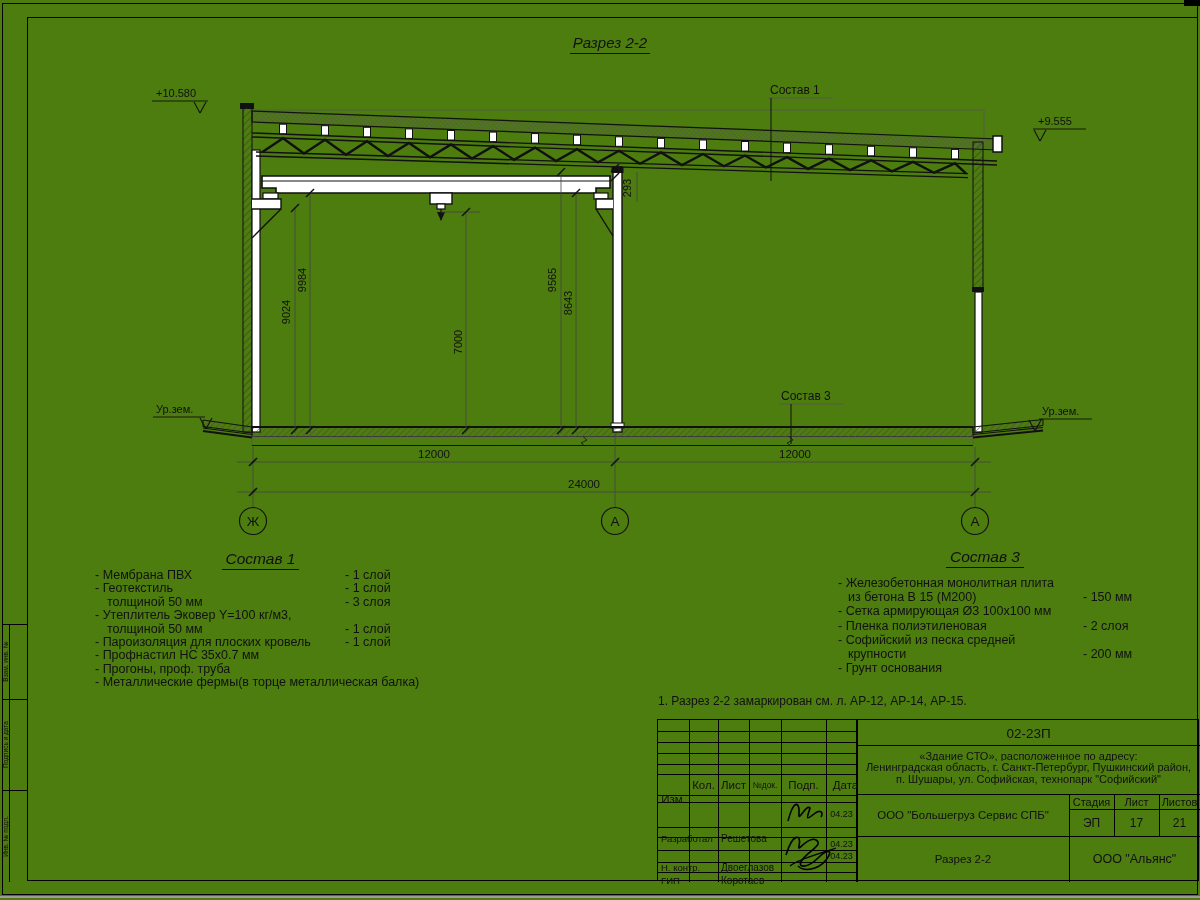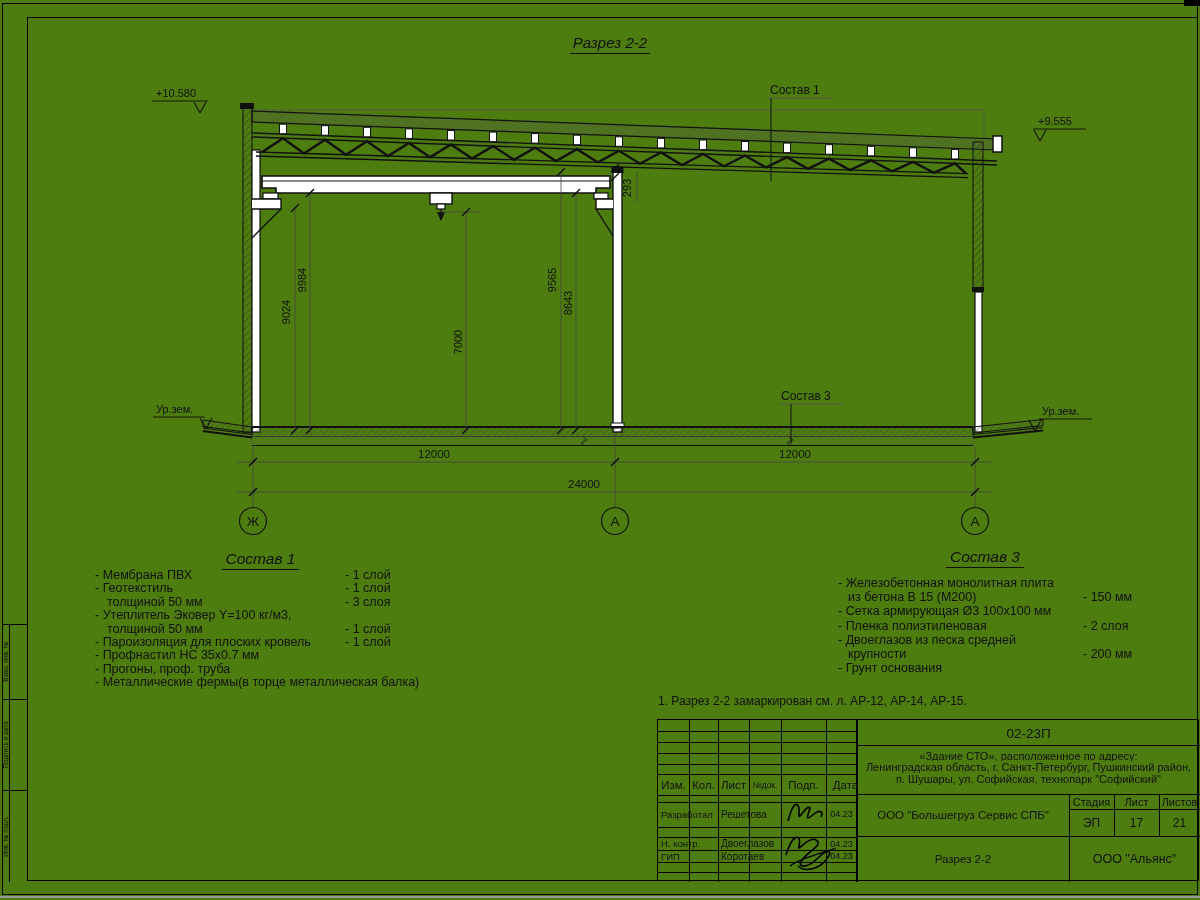--- a/index.html
+++ b/index.html
@@ -36,21 +36,21 @@
   #list3{left:838px;top:576px;width:370px;line-height:14.2px;}
   #list3 .q{left:245px;}
   #list3 .ind{padding-left:10px;}
   .note{left:658px;top:694px;font-size:12px;white-space:nowrap;}
   
   .tb{left:657px;top:719px;width:542px;height:162px;border:1.6px solid #000;box-sizing:border-box;}
   .tb .vl{position:absolute;width:1px;background:#000;}
   .tb .hl{position:absolute;height:1px;background:#000;}
   .tb .cell{position:absolute;display:flex;align-items:center;justify-content:center;
             text-align:center;overflow:hidden;white-space:nowrap;}
-  .tb .left-pad{justify-content:flex-start;padding-left:3px;}
+  .tb .left-pad{justify-content:flex-start;padding-left:3px;margin-top:24px;}
 </style>
 </head>
 <body>
 
 <div class="page">
 
   <div class="abs outer-border"></div>
   <div class="abs inner-frame"></div>
   <div class="abs corner-notch"></div>
   <div class="abs bottom-edge"></div>
@@ -281,21 +281,21 @@
   </div>
 
   <div class="abs sostav-heading" style="left:925px;top:548px;width:120px;">
     <span>Состав 3</span>
   </div>
   <div class="abs slist" id="list3">
     <div class="row"><span>- Железобетонная  монолитная плита</span></div>
     <div class="row ind"><span>из бетона В 15 (М200)</span><span class="q">- 150 мм</span></div>
     <div class="row"><span>- Сетка армирующая Ø3 100х100 мм</span></div>
     <div class="row"><span>- Пленка полиэтиленовая</span><span class="q">-  2 слоя</span></div>
-    <div class="row"><span>- Двоеглазов из песка средней</span></div>
+    <div class="row"><span>- Софийский из песка средней</span></div>
     <div class="row ind"><span>крупности</span><span class="q">- 200 мм</span></div>
     <div class="row"><span>- Грунт основания</span></div>
   </div>
 
   <div class="abs note">1. Разрез 2-2 замаркирован см. л. АР-12, АР-14, АР-15.</div>
 
   <div class="abs tb">
 
     <div class="vl" style="left:31px;top:0;height:162px;"></div>
     <div class="vl" style="left:60px;top:0;height:162px;"></div>
@@ -319,21 +319,21 @@
     <div class="hl" style="left:0;top:117px;width:199px;"></div>
     <div class="hl" style="left:0;top:130px;width:199px;"></div>
     <div class="hl" style="left:0;top:142px;width:199px;"></div>
     <div class="hl" style="left:0;top:152px;width:199px;"></div>
 
     <div class="hl" style="left:199px;top:25px;width:343px;"></div>
     <div class="hl" style="left:199px;top:74px;width:343px;"></div>
     <div class="hl" style="left:411px;top:89px;width:131px;"></div>
     <div class="hl" style="left:199px;top:116px;width:343px;"></div>
 
-    <div class="cell" style="left:0;top:55px;width:31px;height:20px;font-size:11.5px;">Изм.</div>
+    <div class="cell" style="left:0;top:69px;width:31px;height:20px;font-size:11.5px;">Изм.</div>
     <div class="cell" style="left:31px;top:55px;width:29px;height:20px;font-size:11.5px;">Кол.</div>
     <div class="cell" style="left:60px;top:55px;width:31px;height:20px;font-size:11.5px;">Лист</div>
     <div class="cell" style="left:91px;top:55px;width:32px;height:20px;font-size:8.5px;">№док.</div>
     <div class="cell" style="left:123px;top:55px;width:45px;height:20px;font-size:11.5px;">Подп.</div>
     <div class="cell" style="left:168px;top:55px;width:39px;height:20px;font-size:11.5px;">Дата</div>
 
     <div class="cell left-pad" style="left:0;top:82px;width:60px;height:25px;font-size:9.5px;">Разработал</div>
     <div class="cell left-pad" style="left:60px;top:82px;width:63px;height:25px;font-size:10px;">Решетова</div>
     <div class="cell" style="left:168px;top:84px;width:31px;height:20px;font-size:9px;">04.23</div>
     <div class="cell left-pad" style="left:0;top:117px;width:60px;height:13px;font-size:9.5px;">Н. контр.</div>

